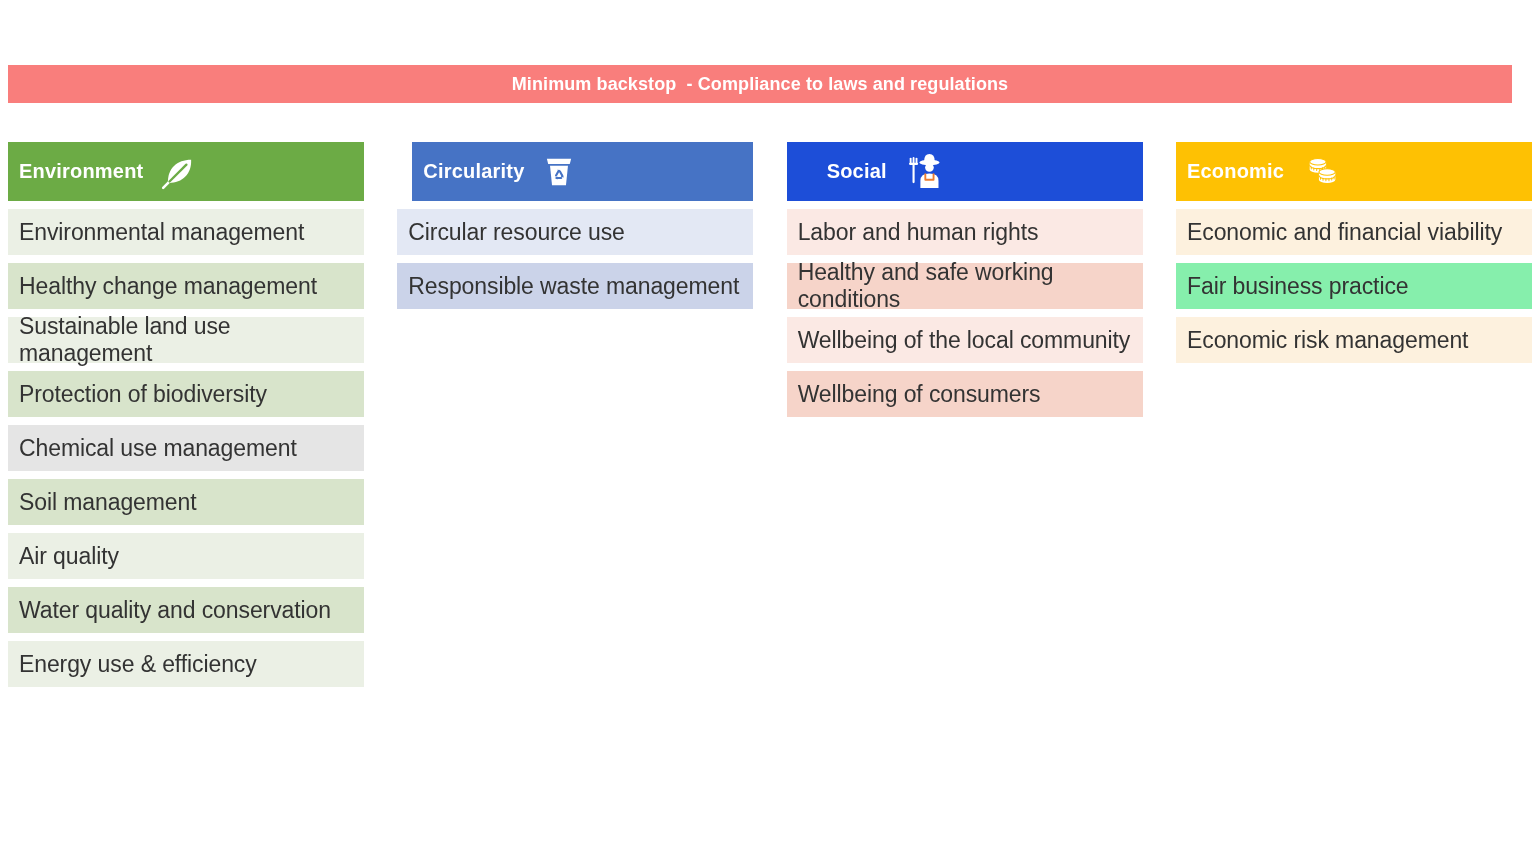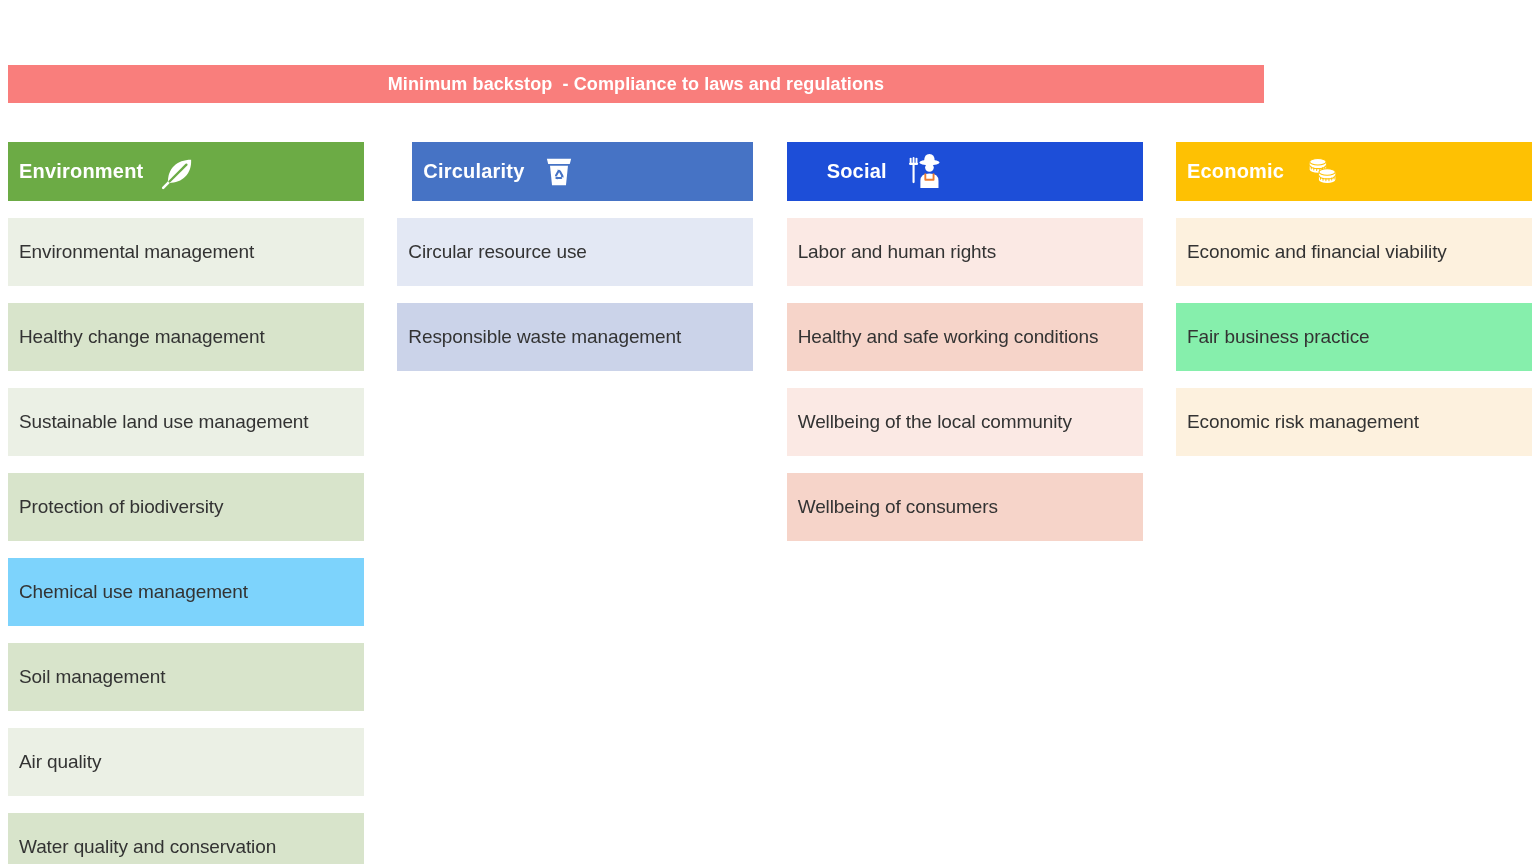--- a/index.html
+++ b/index.html
@@ -1,42 +1,42 @@
 <!DOCTYPE html>
 <html><head>
 <meta charset="utf-8">
 <style>
   html,body{margin:0;padding:0;}
   body{
     width:1536px;height:864px;position:relative;background:#ffffff;
     font-family:"Liberation Sans", sans-serif;overflow:hidden;
   }
   .banner{
-    position:absolute;left:8px;top:65px;width:1256px;height:38px;
+    position:absolute;left:8px;top:65px;width:1504px;height:38px;
     display:flex;align-items:center;justify-content:center;
   }
   .banner-label{
     color:#ffffff;font-weight:bold;font-size:18px;white-space:pre;
     letter-spacing:0.1px;
   }
   .matrix{
     position:absolute;left:8px;top:142px;width:1524px;
     display:flex;justify-content:space-between;align-items:flex-start;
   }
   .column{width:356px;}
   .col-header{
     height:59px;display:flex;align-items:center;padding-left:11px;
     box-sizing:border-box;color:#ffffff;
   }
   .col-title{font-weight:bold;font-size:20px;letter-spacing:0.2px;}
   .icon-wrap{margin-left:16px;display:flex;align-items:center;}
   .row{
-    height:68px;margin-top:17px;display:flex;align-items:center;
+    height:46px;margin-top:8px;display:flex;align-items:center;
     padding-left:11px;padding-right:6px;box-sizing:border-box;
-    font-size:19px;color:#333333;letter-spacing:-0.1px;
+    font-size:23px;color:#333333;letter-spacing:-0.1px;
   }
   
   .white-fill{fill:#ffffff;}
   .white-stroke{stroke:#ffffff;fill:none;stroke-linecap:round;}
   .accent{stroke:var(--hdr,#888);fill:none;stroke-linecap:round;}
   .accent-fill{fill:var(--hdr,#888);}
   svg[data-name="leaf-icon"]{width:40px;height:38px;}
   svg[data-name="recycle-bin-icon"]{width:38px;height:38px;}
   svg[data-name="farmer-icon"]{width:47px;height:47px;}
   svg[data-name="coins-icon"]{width:44px;height:41px;}
@@ -68,21 +68,21 @@
         </div>
         <div class="row" data-name="topic-row-environment" style="background: rgb(216, 228, 203);">
           <span data-name="topic-label">Healthy change management</span>
         </div>
         <div class="row" data-name="topic-row-environment" style="background: rgb(235, 240, 229);">
           <span data-name="topic-label">Sustainable land use management</span>
         </div>
         <div class="row" data-name="topic-row-environment" style="background: rgb(216, 228, 203);">
           <span data-name="topic-label">Protection of biodiversity</span>
         </div>
-        <div class="row" data-name="topic-row-environment" style="background: #7dd3fc;">
+        <div class="row" data-name="topic-row-environment" style="background: #e5e5e5;">
           <span data-name="topic-label">Chemical use management</span>
         </div>
         <div class="row" data-name="topic-row-environment" style="background: rgb(216, 228, 203);">
           <span data-name="topic-label">Soil management</span>
         </div>
         <div class="row" data-name="topic-row-environment" style="background: rgb(235, 240, 229);">
           <span data-name="topic-label">Air quality</span>
         </div>
         <div class="row" data-name="topic-row-environment" style="background: rgb(216, 228, 203);">
           <span data-name="topic-label">Water quality and conservation</span>

